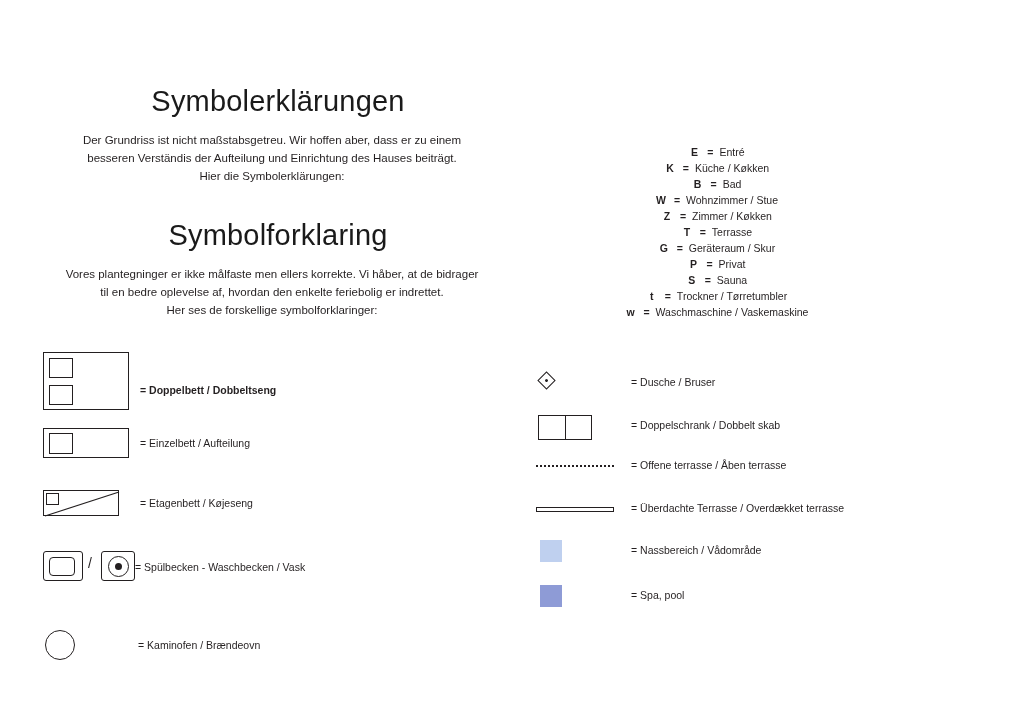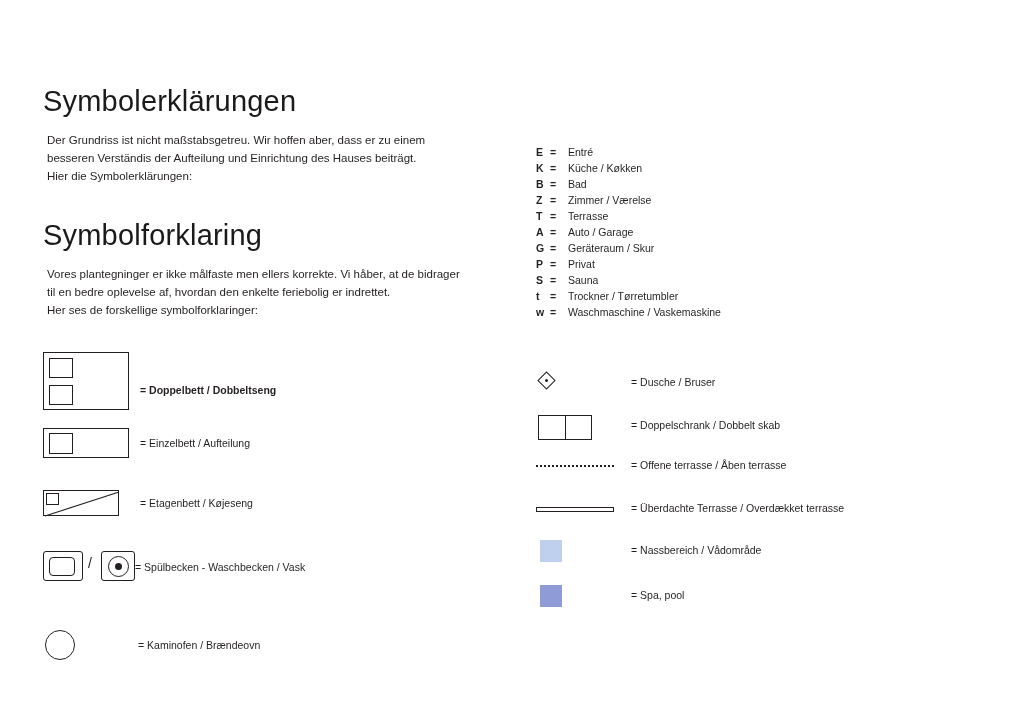--- a/index.html
+++ b/index.html
@@ -13,20 +13,21 @@
     font-family: "Liberation Sans", sans-serif;
     color: #231f20;
     overflow: hidden;
     position: relative;
   }
   .page {
     position: absolute;
     left: 0; top: 0;
     width: 1024px;
     height: 723px;
+    text-align: center;
   }
 
   
   .left-col {
     position: absolute;
     left: 43px;
     top: 85px;
     width: 470px;
   }
   h1.title {
@@ -352,27 +353,27 @@
     <div class="abbr-row">
       <span class="abbr-key">E</span><span class="abbr-eq">=</span><span class="abbr-val">Entré</span>
     </div>
     <div class="abbr-row">
       <span class="abbr-key">K</span><span class="abbr-eq">=</span><span class="abbr-val">Küche / Køkken</span>
     </div>
     <div class="abbr-row">
       <span class="abbr-key">B</span><span class="abbr-eq">=</span><span class="abbr-val">Bad</span>
     </div>
     <div class="abbr-row">
-      <span class="abbr-key">Z</span><span class="abbr-eq">=</span><span class="abbr-val">Zimmer / Værelse</span>
+      <span class="abbr-key">W</span><span class="abbr-eq">=</span><span class="abbr-val">Wohnzimmer / Stue</span>
+    </div>
+    <div class="abbr-row">
+      <span class="abbr-key">Z</span><span class="abbr-eq">=</span><span class="abbr-val">Zimmer / Køkken</span>
     </div>
     <div class="abbr-row">
       <span class="abbr-key">T</span><span class="abbr-eq">=</span><span class="abbr-val">Terrasse</span>
-    </div>
-    <div class="abbr-row">
-      <span class="abbr-key">A</span><span class="abbr-eq">=</span><span class="abbr-val">Auto / Garage</span>
     </div>
     <div class="abbr-row">
       <span class="abbr-key">G</span><span class="abbr-eq">=</span><span class="abbr-val">Geräteraum / Skur</span>
     </div>
     <div class="abbr-row">
       <span class="abbr-key">P</span><span class="abbr-eq">=</span><span class="abbr-val">Privat</span>
     </div>
     <div class="abbr-row">
       <span class="abbr-key">S</span><span class="abbr-eq">=</span><span class="abbr-val">Sauna</span>
     </div>

